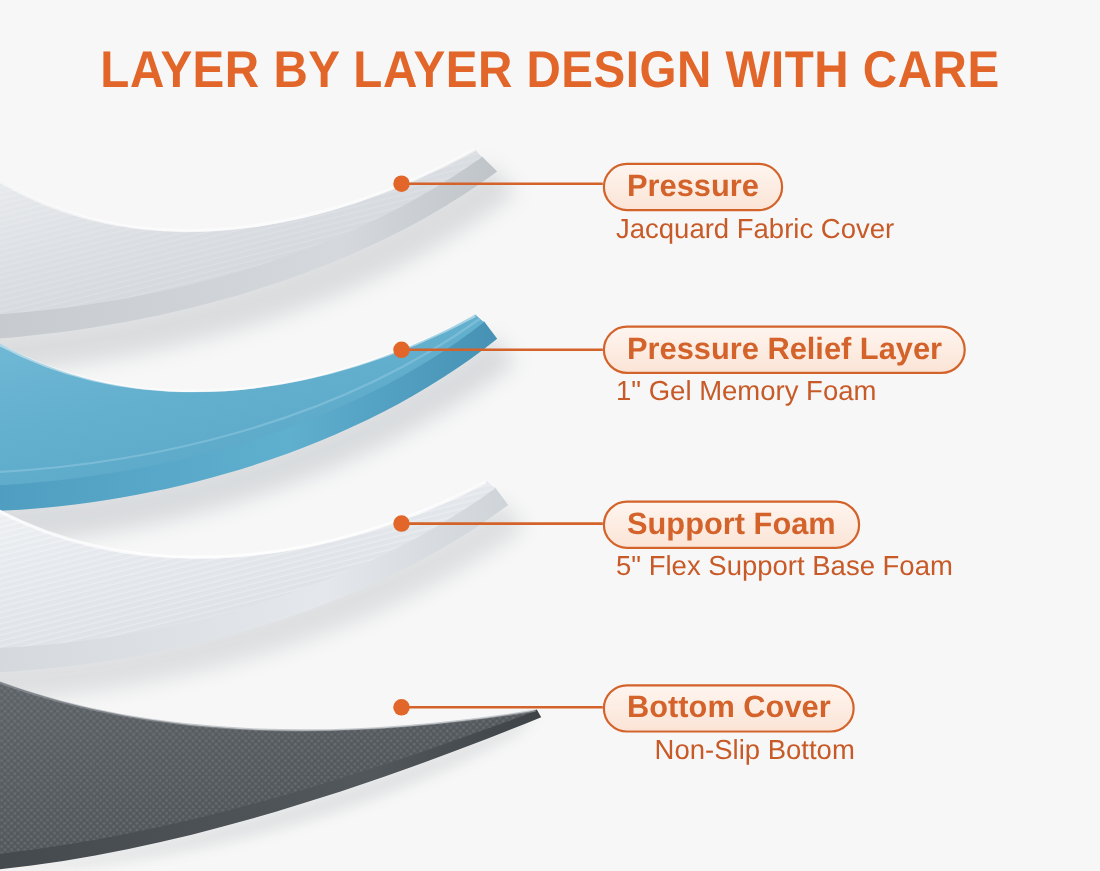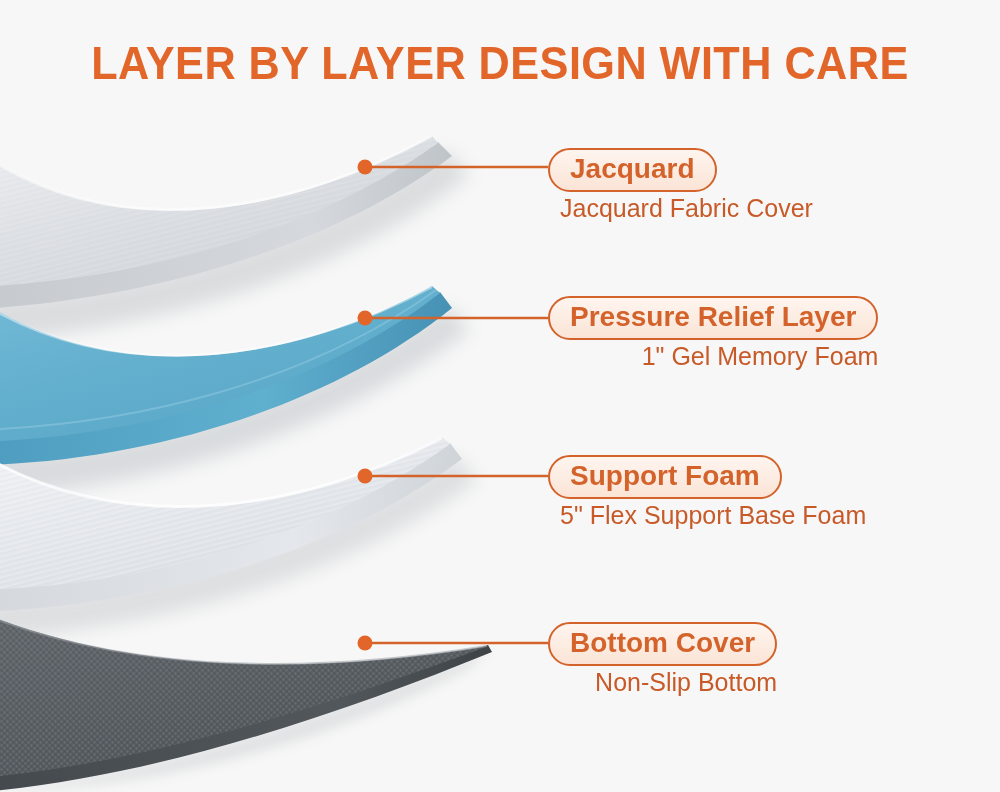--- a/index.html
+++ b/index.html
@@ -48,21 +48,21 @@
   .sub{
     margin-top:1px;
     margin-left:12px;
     color:#C85A28;
     font-size:25px;
     font-weight:normal;
     white-space:nowrap;
     line-height:1.2;
   }
   .c1{left:548px;top:148px;}
-  .c2{left:548px;top:296px;text-align:right;}
+  .c2{left:548px;top:296px;}
   .c3{left:548px;top:455px;}
   .c4{left:548px;top:622px;text-align:right;}
 </style>
 </head>
 <body>
 
 <div id="stage">
 
   <div id="title">LAYER BY LAYER DESIGN WITH CARE</div>
 
@@ -184,21 +184,21 @@
       <line x1="365" y1="643" x2="548" y2="643" stroke="#D4632B" stroke-width="2.4"></line>
 
       <circle cx="365" cy="167" r="7.5" fill="#E2662A"></circle>
       <circle cx="365" cy="318" r="7.5" fill="#E2662A"></circle>
       <circle cx="365" cy="476" r="7.5" fill="#E2662A"></circle>
       <circle cx="365" cy="643" r="7.5" fill="#E2662A"></circle>
     </g>
   </svg>
 
   <div class="callout c1">
-    <div class="pill">Jacquard</div>
+    <div class="pill">Pressure</div>
     <div class="sub">Jacquard Fabric Cover</div>
   </div>
 
   <div class="callout c2">
     <div class="pill">Pressure Relief Layer</div>
     <div class="sub">1" Gel Memory Foam</div>
   </div>
 
   <div class="callout c3">
     <div class="pill">Support Foam</div>

